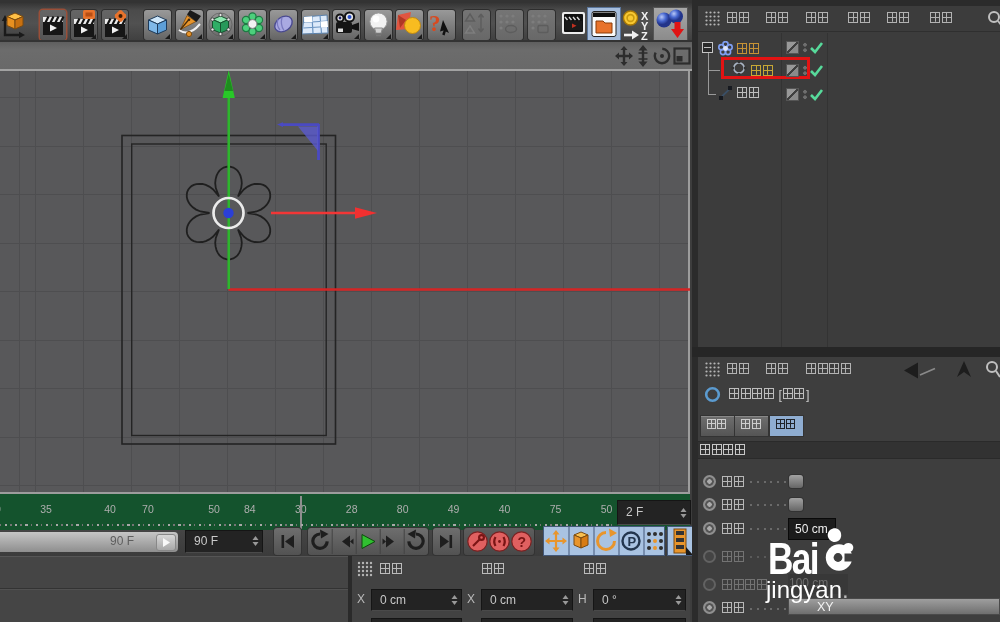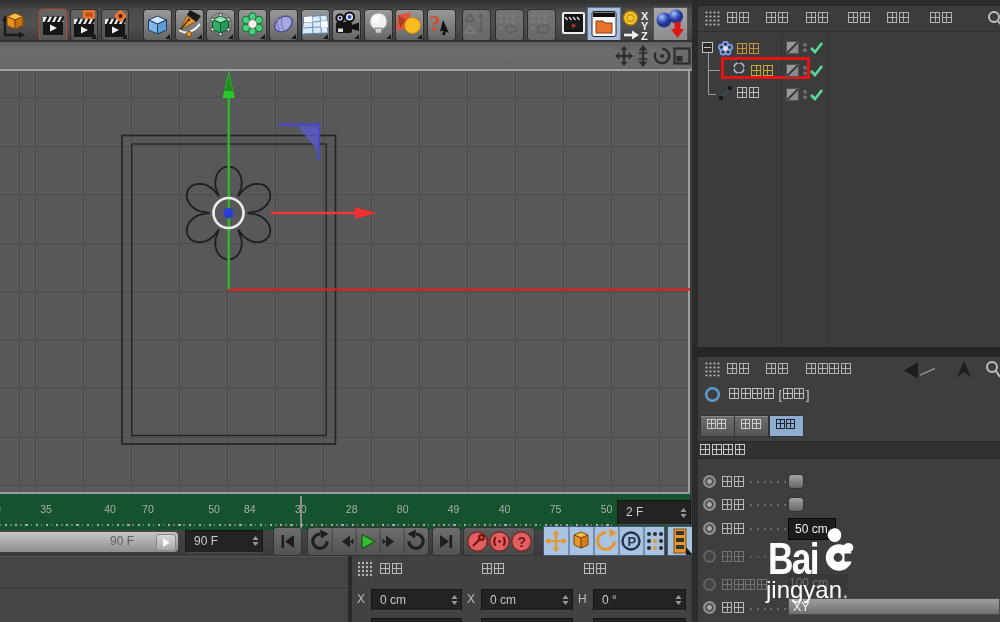--- a/index.html
+++ b/index.html
@@ -620,21 +620,21 @@
  <div class="abs" style="left:90px;top:160.5px;width:48px;height:22px;background:#1c1c1c;border:1px solid #0a0a0a;color:#ececec;font-size:12px;line-height:20px"><span style="margin-left:6px">50 cm</span></div>
  <div class="radio dis" style="left:5px;top:192.5px"></div>
  <span class="plabel" style="left:24px;top:194px;color:#787878"><b class="g"></b><b class="g"></b></span>
  <div class="ldots dis" style="left:52px;top:199px"></div>
  <div class="radio dis" style="left:5px;top:220.5px"></div>
  <span class="plabel" style="left:24px;top:222px;color:#787878"><b class="g"></b><b class="g"></b><b class="g"></b><b class="g"></b></span>
  <div class="abs" style="left:90px;top:217px;width:60px;height:20px;background:#383838;color:#6f6f6f;font-size:12px;line-height:19px"><span style="margin-left:1px">100 cm</span></div>
  <div class="radio" style="left:5px;top:243.5px"></div>
  <span class="plabel" style="left:24px;top:245px"><b class="g"></b><b class="g"></b></span>
  <div class="ldots" style="left:52px;top:251px"></div>
- <div class="abs" style="left:90px;top:240.5px;width:212px;height:17.5px;background:linear-gradient(#9e9e9e,#6f6f6f);border:1px solid #4a4a4a;color:#f2f2f2;font-size:12.5px;line-height:16px"><span style="margin-left:4px">XY</span></div>
+ <div class="abs" style="left:90px;top:240.5px;width:212px;height:17.5px;background:linear-gradient(#9e9e9e,#6f6f6f);border:1px solid #4a4a4a;color:#f2f2f2;font-size:12.5px;line-height:16px"><span style="margin-left:28px">XY</span></div>
 </div>
 <div class="abs" style="left:762px;top:516px;width:180px;height:90px;color:#fff">
  <span style="position:absolute;left:6px;top:18px;font-size:44px;font-weight:bold;letter-spacing:-2px;transform:scaleX(.8);transform-origin:0 0">Bai</span>
  <svg class="abs" style="left:0;top:0" width="180" height="90" fill="#fff">
   <circle cx="77" cy="41.5" r="13.2"></circle>
   <circle cx="76" cy="41.5" r="4.4" fill="#3e3e3e"></circle>
   <rect x="82.5" y="37.5" width="9.5" height="8" fill="#3e3e3e"></rect>
   <path d="M68 14c5-3.5 10-1 11 3.5s-2 8.5-6.5 8.5-10-6.5-4.5-12z"></path>
   <path d="M83 28c3-2 7-1 8 2s-1 6-4 6-8-5-4-8z"></path>
  </svg>

